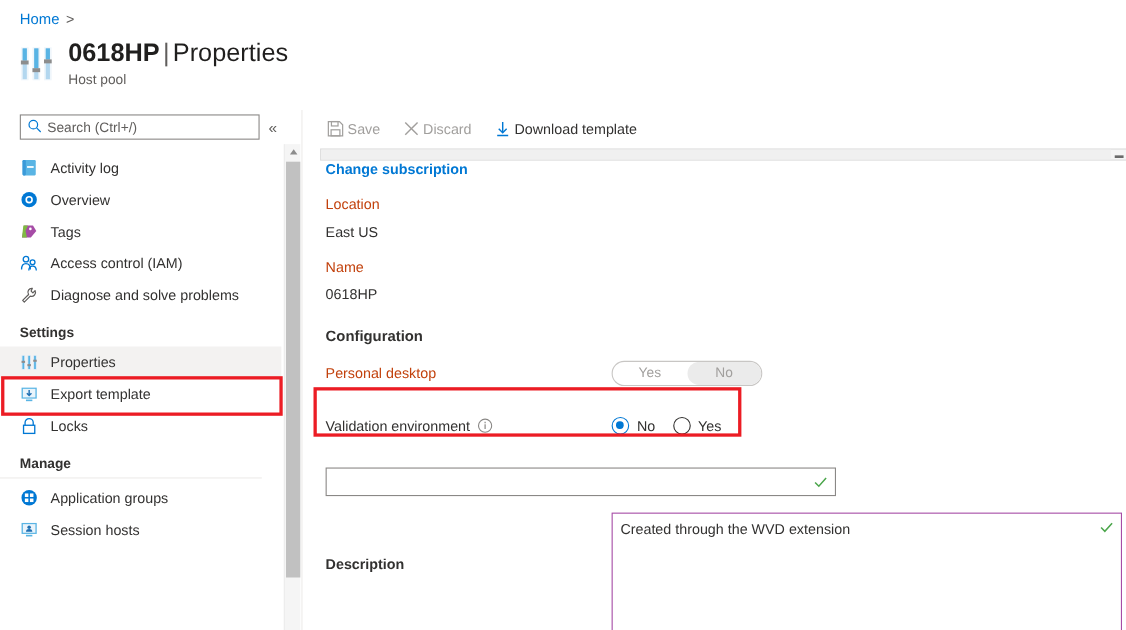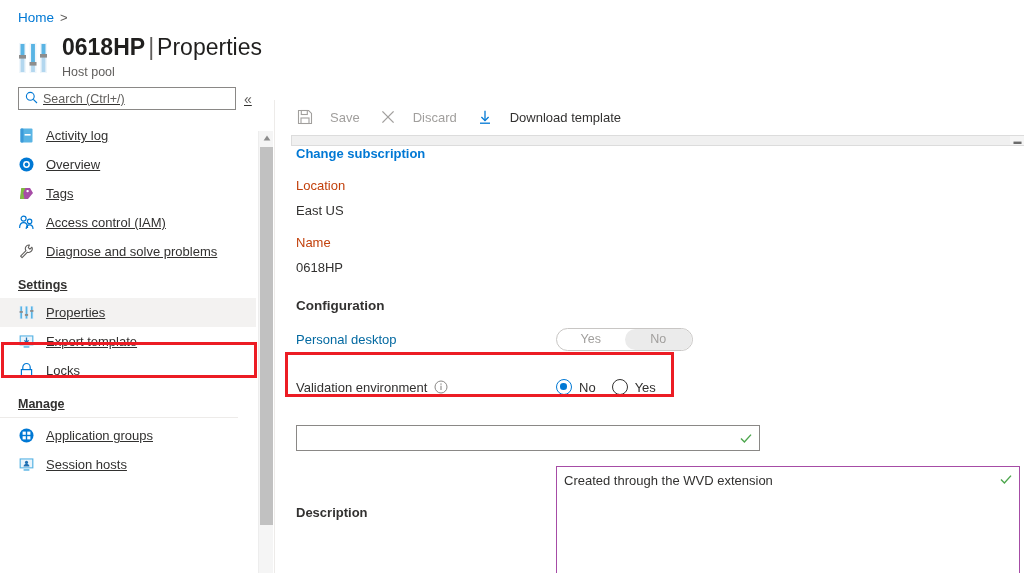--- a/index.html
+++ b/index.html
@@ -64,26 +64,25 @@
   .subtitle {
     font-size: 12.5px;
     color: #605e5c;
     margin-top: 7px;
   }
 
   
   .leftnav {
     position: absolute;
     left: 0;
-    top: 83px;
+    top: 100px;
     width: 256px;
     height: 473px;
     background: #ffffff;
     overflow: hidden;
-    text-decoration: underline;
   }
   .search-row {
     display: flex;
     align-items: center;
     padding: 4px 0 0 18px;
     gap: 6px;
   }
   .search-box {
     width: 218px;
     height: 23px;
@@ -203,21 +202,21 @@
   .toolbar {
     display: flex;
     align-items: center;
     height: 34px;
     padding-left: 22px;
     gap: 20px;
   }
   .tb-btn {
     display: flex;
     align-items: center;
-    gap: 17px;
+    gap: 3px;
     font-size: 13px;
     cursor: pointer;
     user-select: none;
   }
   .tb-btn.disabled { color: #a19f9d; cursor: default; }
   .tb-btn.enabled { color: #323130; }
   .tb-ico { width: 16px; height: 16px; display: block; flex: 0 0 16px; }
 
   
   .hscroll {
@@ -280,21 +279,21 @@
     min-height: 26px;
   }
   .field-label {
     width: 260px;
     flex: 0 0 260px;
     font-size: 13px;
     display: flex;
     align-items: center;
     gap: 7px;
   }
-  .field-label.dim { color: #0369a1; align-items: center; }
+  .field-label.dim { color: #c2410c; align-items: center; }
   .field-label.bold { font-weight: bold; color: #323130; }
   .field-label.norm { color: #323130; }
 
   .info-ico { width: 14px; height: 14px; display: block; cursor: pointer; }
 
   
   .pill-toggle {
     width: 137px;
     height: 23px;
     border: 1px solid #c8c6c4;

